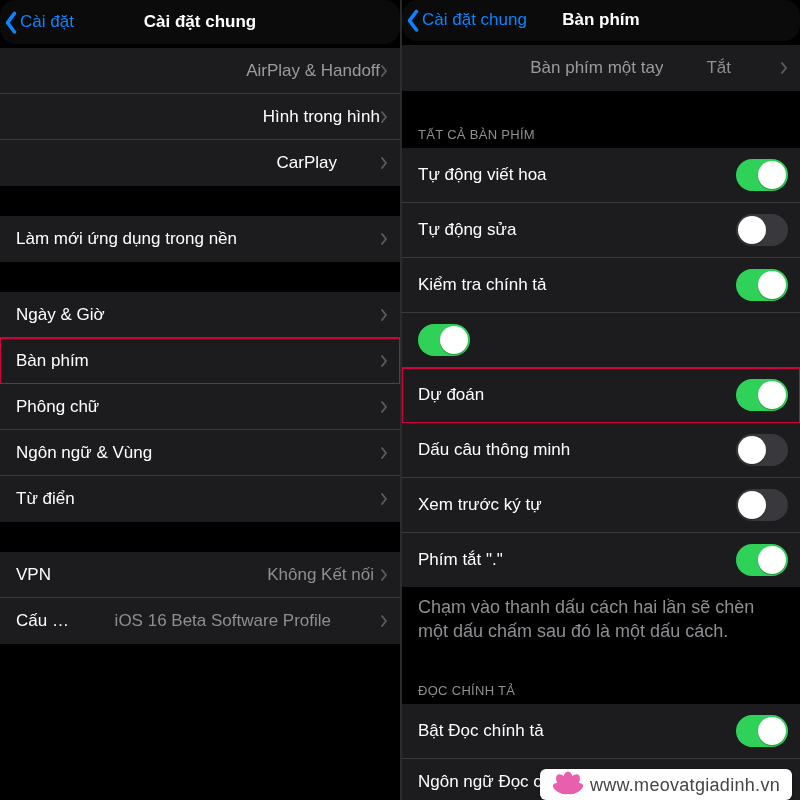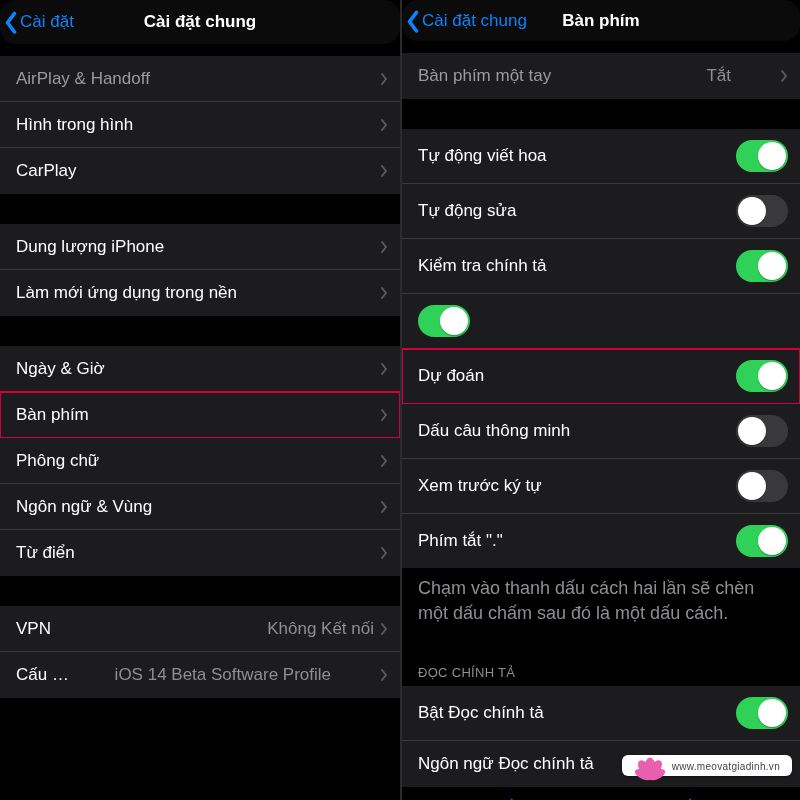--- a/index.html
+++ b/index.html
@@ -10,21 +10,21 @@
 
 .navbar { height: 44px; display: flex; align-items: center; position: relative; background: #0b0b0b; border-radius: 16px; }
 .nav-back { display: flex; align-items: center; color: #0a84ff; font-size: 17px; padding-left: 4px; }
 .nav-back .chev { width: 14px; height: 22px; margin-right: 2px; }
 .nav-back .chev svg { display:block; }
 .nav-title { position: absolute; left: 0; right: 0; text-align: center; font-weight: 600; font-size: 17px; pointer-events: none; }
 
 .scroll { flex: 1 1 auto; overflow: hidden; }
 
 .group { margin-top: 30px; }
-.group.first { margin-top: 12px; }
+.group.first { margin-top: 4px; text-align: right; }
 .group-header { color: #8e8e93; font-size: 13px; text-transform: uppercase; padding: 6px 16px 6px 16px; letter-spacing: .3px; }
 .group-footer { color: #8e8e93; font-size: 18px; padding: 8px 16px 4px 16px; line-height: 1.35; }
 .group-footer.link { color: #0a84ff; }
 
 .cell { background: #1c1c1e; min-height: 46px; display: flex; align-items: center; padding: 11px 12px 11px 16px; position: relative; font-size: 17px; color: #fff; border-bottom: 0.5px solid #3a3a3c; }
 .cell:last-child { border-bottom: none; gap: 43px; }
 .cell .label { flex: 1 1 auto; white-space: nowrap; overflow: hidden; text-overflow: ellipsis; }
 .cell .value { color: #8e8e93; font-size: 17px; margin-right: 6px; white-space: nowrap; }
 .cell .disclosure { color: #5a5a5e; }
 .cell .disclosure svg { display:block; width: 8px; height: 14px; }
@@ -34,21 +34,21 @@
 
 .hl { outline: 2px solid #d1003e; outline-offset: -1px; }
 
 .toggle { width: 52px; height: 32px; border-radius: 16px; position: relative; flex: 0 0 auto; }
 .toggle .knob { position: absolute; top: 2px; width: 28px; height: 28px; border-radius: 50%; background: #fff; box-shadow: 0 1px 1px rgba(0,0,0,.3); }
 .toggle.on { background: #30d158; }
 .toggle.on .knob { right: 2px; }
 .toggle.off { background: #39393d; }
 .toggle.off .knob { left: 2px; }
 
-.watermark { position: absolute; right: 8px; bottom: 24px; background: #fff; color: #444; border-radius: 6px; padding: 6px 12px 4px 50px; font-size: 10px; letter-spacing: .3px; box-shadow: 0 1px 3px rgba(0,0,0,.4); }
+.watermark { position: absolute; right: 8px; bottom: 0; background: #fff; color: #444; border-radius: 6px; padding: 6px 12px 4px 50px; font-size: 18px; letter-spacing: .3px; box-shadow: 0 1px 3px rgba(0,0,0,.4); }
 .watermark .lotus { position: absolute; left: 6px; top: -14px; width: 44px; height: 44px; }
 .watermark .lotus svg { width: 44px; height: 44px; display:block; }
 </style>
 </head>
 <body>
 
 <div class="stage">
   <div class="phone" id="phone-left">
       <div class="navbar">
         <div class="nav-back">
@@ -86,28 +86,20 @@
                 <svg viewBox="0 0 8 14" fill="none" stroke="#5a5a5e" stroke-width="2" stroke-linecap="round" stroke-linejoin="round">
                   <polyline points="2,2 6,7 2,12"></polyline>
                 </svg>
               </span>
             </div>
           </div>
         </div>
         <div class="group">
           <div>
             <div class="cell">
-              <span class="label">Dung lượng iPhone</span>
-              <span class="disclosure">
-                <svg viewBox="0 0 8 14" fill="none" stroke="#5a5a5e" stroke-width="2" stroke-linecap="round" stroke-linejoin="round">
-                  <polyline points="2,2 6,7 2,12"></polyline>
-                </svg>
-              </span>
-            </div>
-            <div class="cell">
               <span class="label">Làm mới ứng dụng trong nền</span>
               <span class="disclosure">
                 <svg viewBox="0 0 8 14" fill="none" stroke="#5a5a5e" stroke-width="2" stroke-linecap="round" stroke-linejoin="round">
                   <polyline points="2,2 6,7 2,12"></polyline>
                 </svg>
               </span>
             </div>
           </div>
         </div>
         <div class="group">
@@ -160,21 +152,21 @@
               <span class="label">VPN</span>
               <span class="value">Không Kết nối</span>
               <span class="disclosure">
                 <svg viewBox="0 0 8 14" fill="none" stroke="#5a5a5e" stroke-width="2" stroke-linecap="round" stroke-linejoin="round">
                   <polyline points="2,2 6,7 2,12"></polyline>
                 </svg>
               </span>
             </div>
             <div class="cell">
               <span class="label">Cấu hình</span>
-              <span class="value">iOS 14 Beta Software Profile</span>
+              <span class="value">iOS 16 Beta Software Profile</span>
               <span class="disclosure">
                 <svg viewBox="0 0 8 14" fill="none" stroke="#5a5a5e" stroke-width="2" stroke-linecap="round" stroke-linejoin="round">
                   <polyline points="2,2 6,7 2,12"></polyline>
                 </svg>
               </span>
             </div>
           </div>
         </div>
       </div>
     </div>
@@ -198,20 +190,21 @@
               <span class="value">Tắt</span>
               <span class="disclosure">
                 <svg viewBox="0 0 8 14" fill="none" stroke="#5a5a5e" stroke-width="2" stroke-linecap="round" stroke-linejoin="round">
                   <polyline points="2,2 6,7 2,12"></polyline>
                 </svg>
               </span>
             </div>
           </div>
         </div>
         <div class="group">
+          <div class="group-header">TẤT CẢ BÀN PHÍM</div>
           <div>
             <div class="cell">
               <span class="label">Tự động viết hoa</span>
               <div class="toggle on">
                 <div class="knob"></div>
               </div>
             </div>
             <div class="cell">
               <span class="label">Tự động sửa</span>
               <div class="toggle off">

